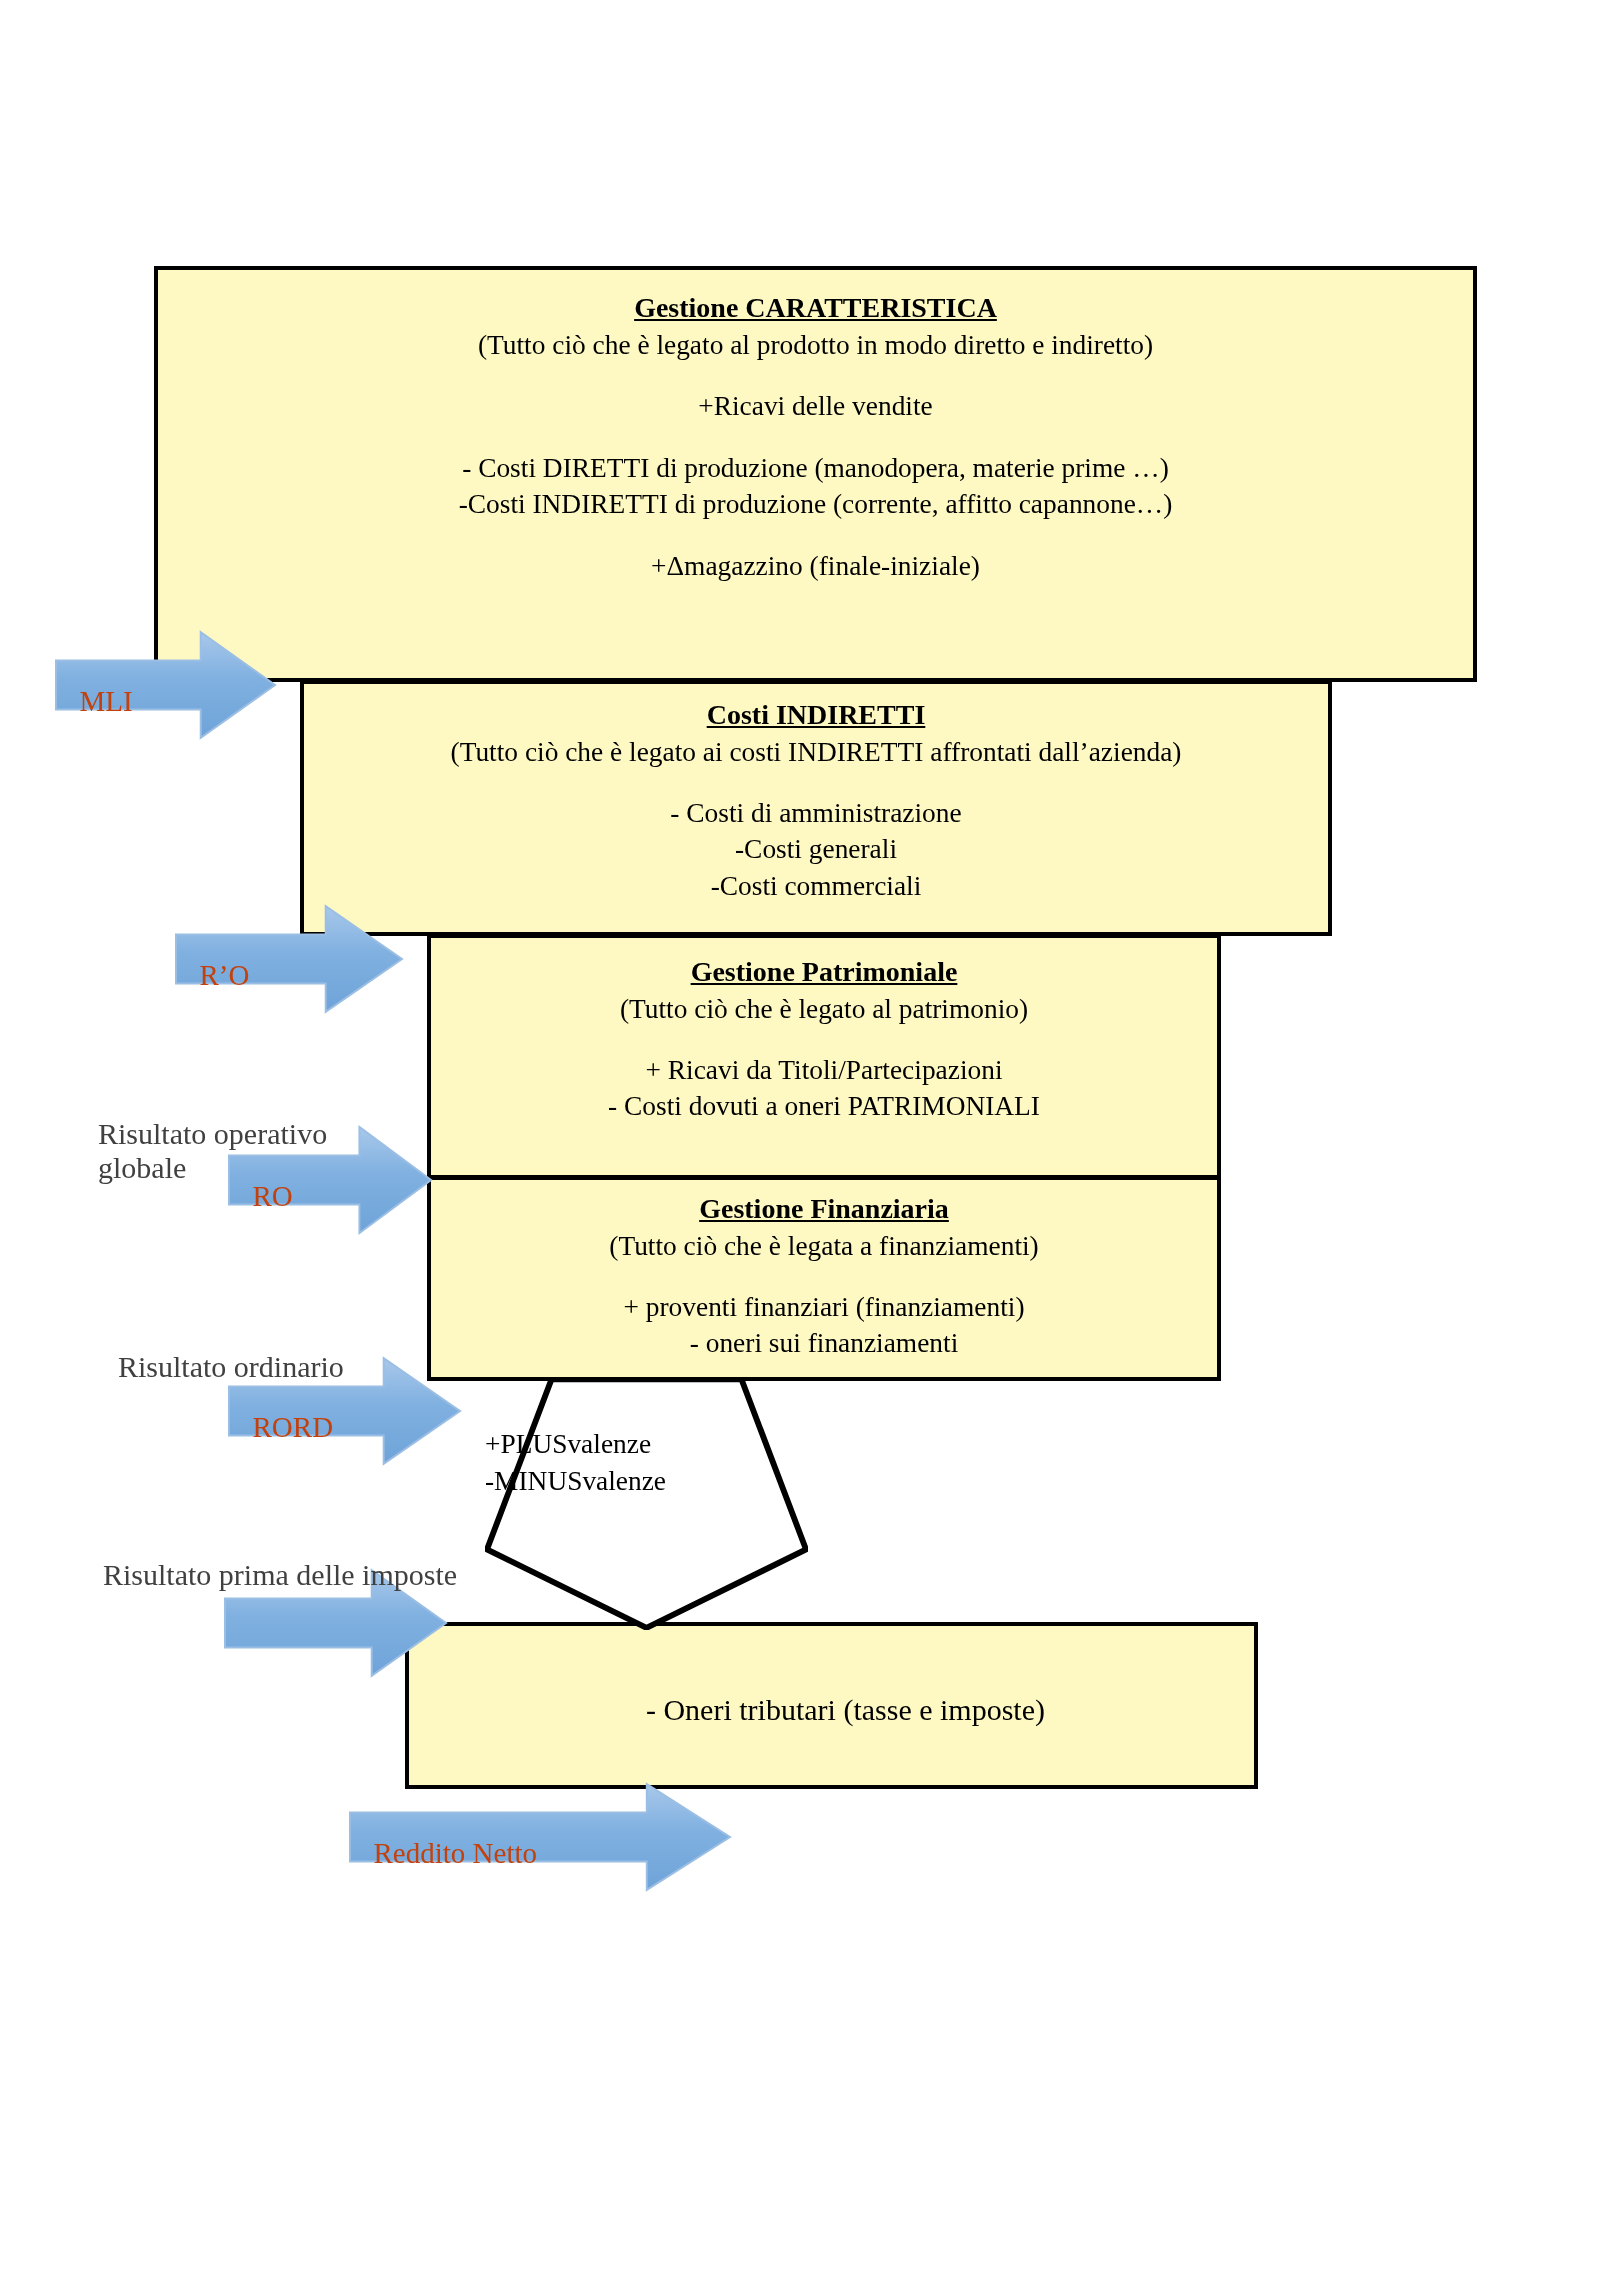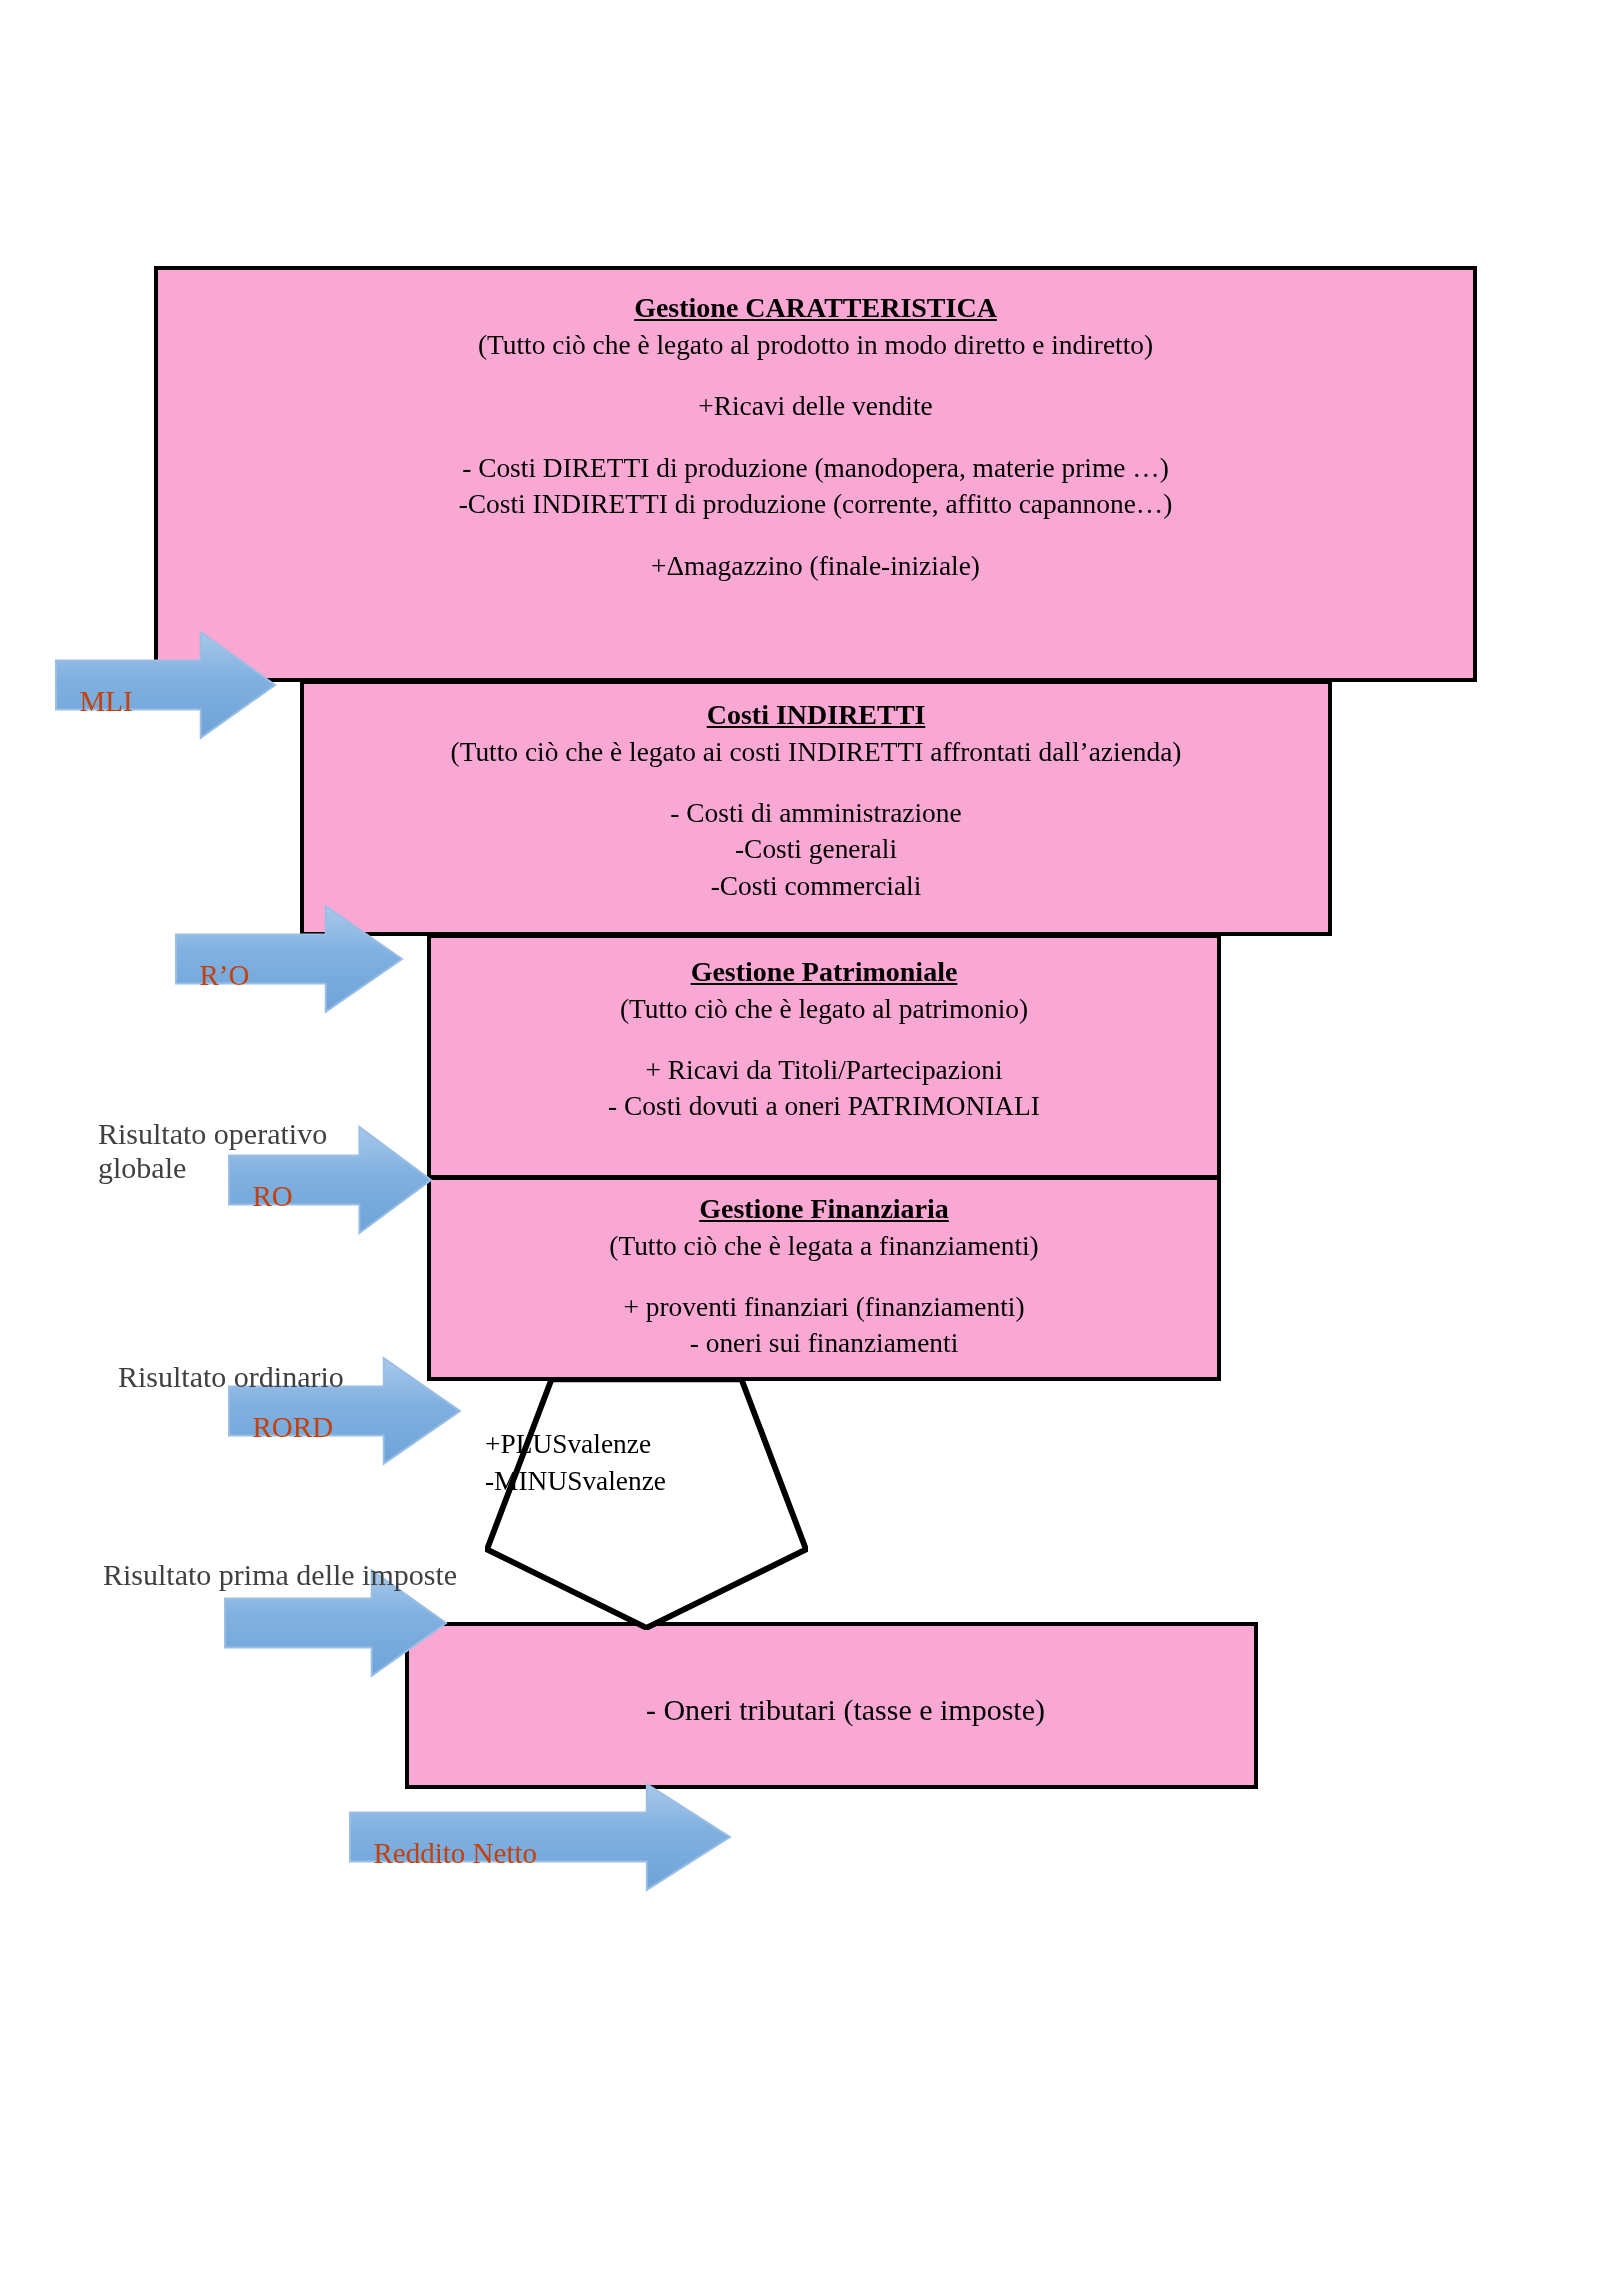--- a/index.html
+++ b/index.html
@@ -1,20 +1,20 @@
 <!DOCTYPE html>
 <html><head>
 <meta charset="utf-8">
 <style>
   html,body{margin:0;padding:0;background:#ffffff;}
   body{width:1620px;height:2292px;position:relative;
        font-family:"Liberation Serif","DejaVu Serif",serif;color:#000;}
   #canvas{position:absolute;left:0;top:0;width:1620px;height:2292px;}
 
-  .box{position:absolute;box-sizing:border-box;border:4.9px solid #000;background:#f9a8d4;
+  .box{position:absolute;box-sizing:border-box;border:4.9px solid #000;background:#fef9c3;
        text-align:center;line-height:1.32;}
   .box .ttl{font-weight:bold;text-decoration:underline;font-size:28px;display:block;}
   .box .ln{display:block;font-size:27.4px;}
   .box .sp{display:block;height:25.5px;}
 
   
   #box-caratteristica{left:154px;top:266px;width:1323px;height:416px;padding-top:19.6px;}
   #box-indiretti{left:300px;top:681px;width:1032px;height:255px;padding-top:15.7px;border-top:none;}
   #box-patrimoniale{left:427px;top:934px;width:794px;height:245px;padding-top:15.7px;}
   #box-finanziaria{left:427px;top:1177px;width:794px;height:204px;padding-top:13.7px;border-top:none;}
@@ -143,21 +143,21 @@
     </svg>
     <span class="lbl">Reddito Netto</span>
   </div>
 
   <div class="olabel" style="left:98px;top:1117px;">
     <span style="display:block;">Risultato operativo</span>
     <span style="display:block;">globale</span>
   </div>
 
   <div class="olabel" style="left:118px;top:1350px;">
-    <span style="display:block;margin-top:10px;">Risultato ordinario</span>
+    <span style="display:block;">Risultato ordinario</span>
   </div>
 
   <div class="olabel" style="left:103px;top:1558px;">
     <span style="display:block;">Risultato prima delle imposte</span>
   </div>
 
 </div>
 
 
 </body></html>

